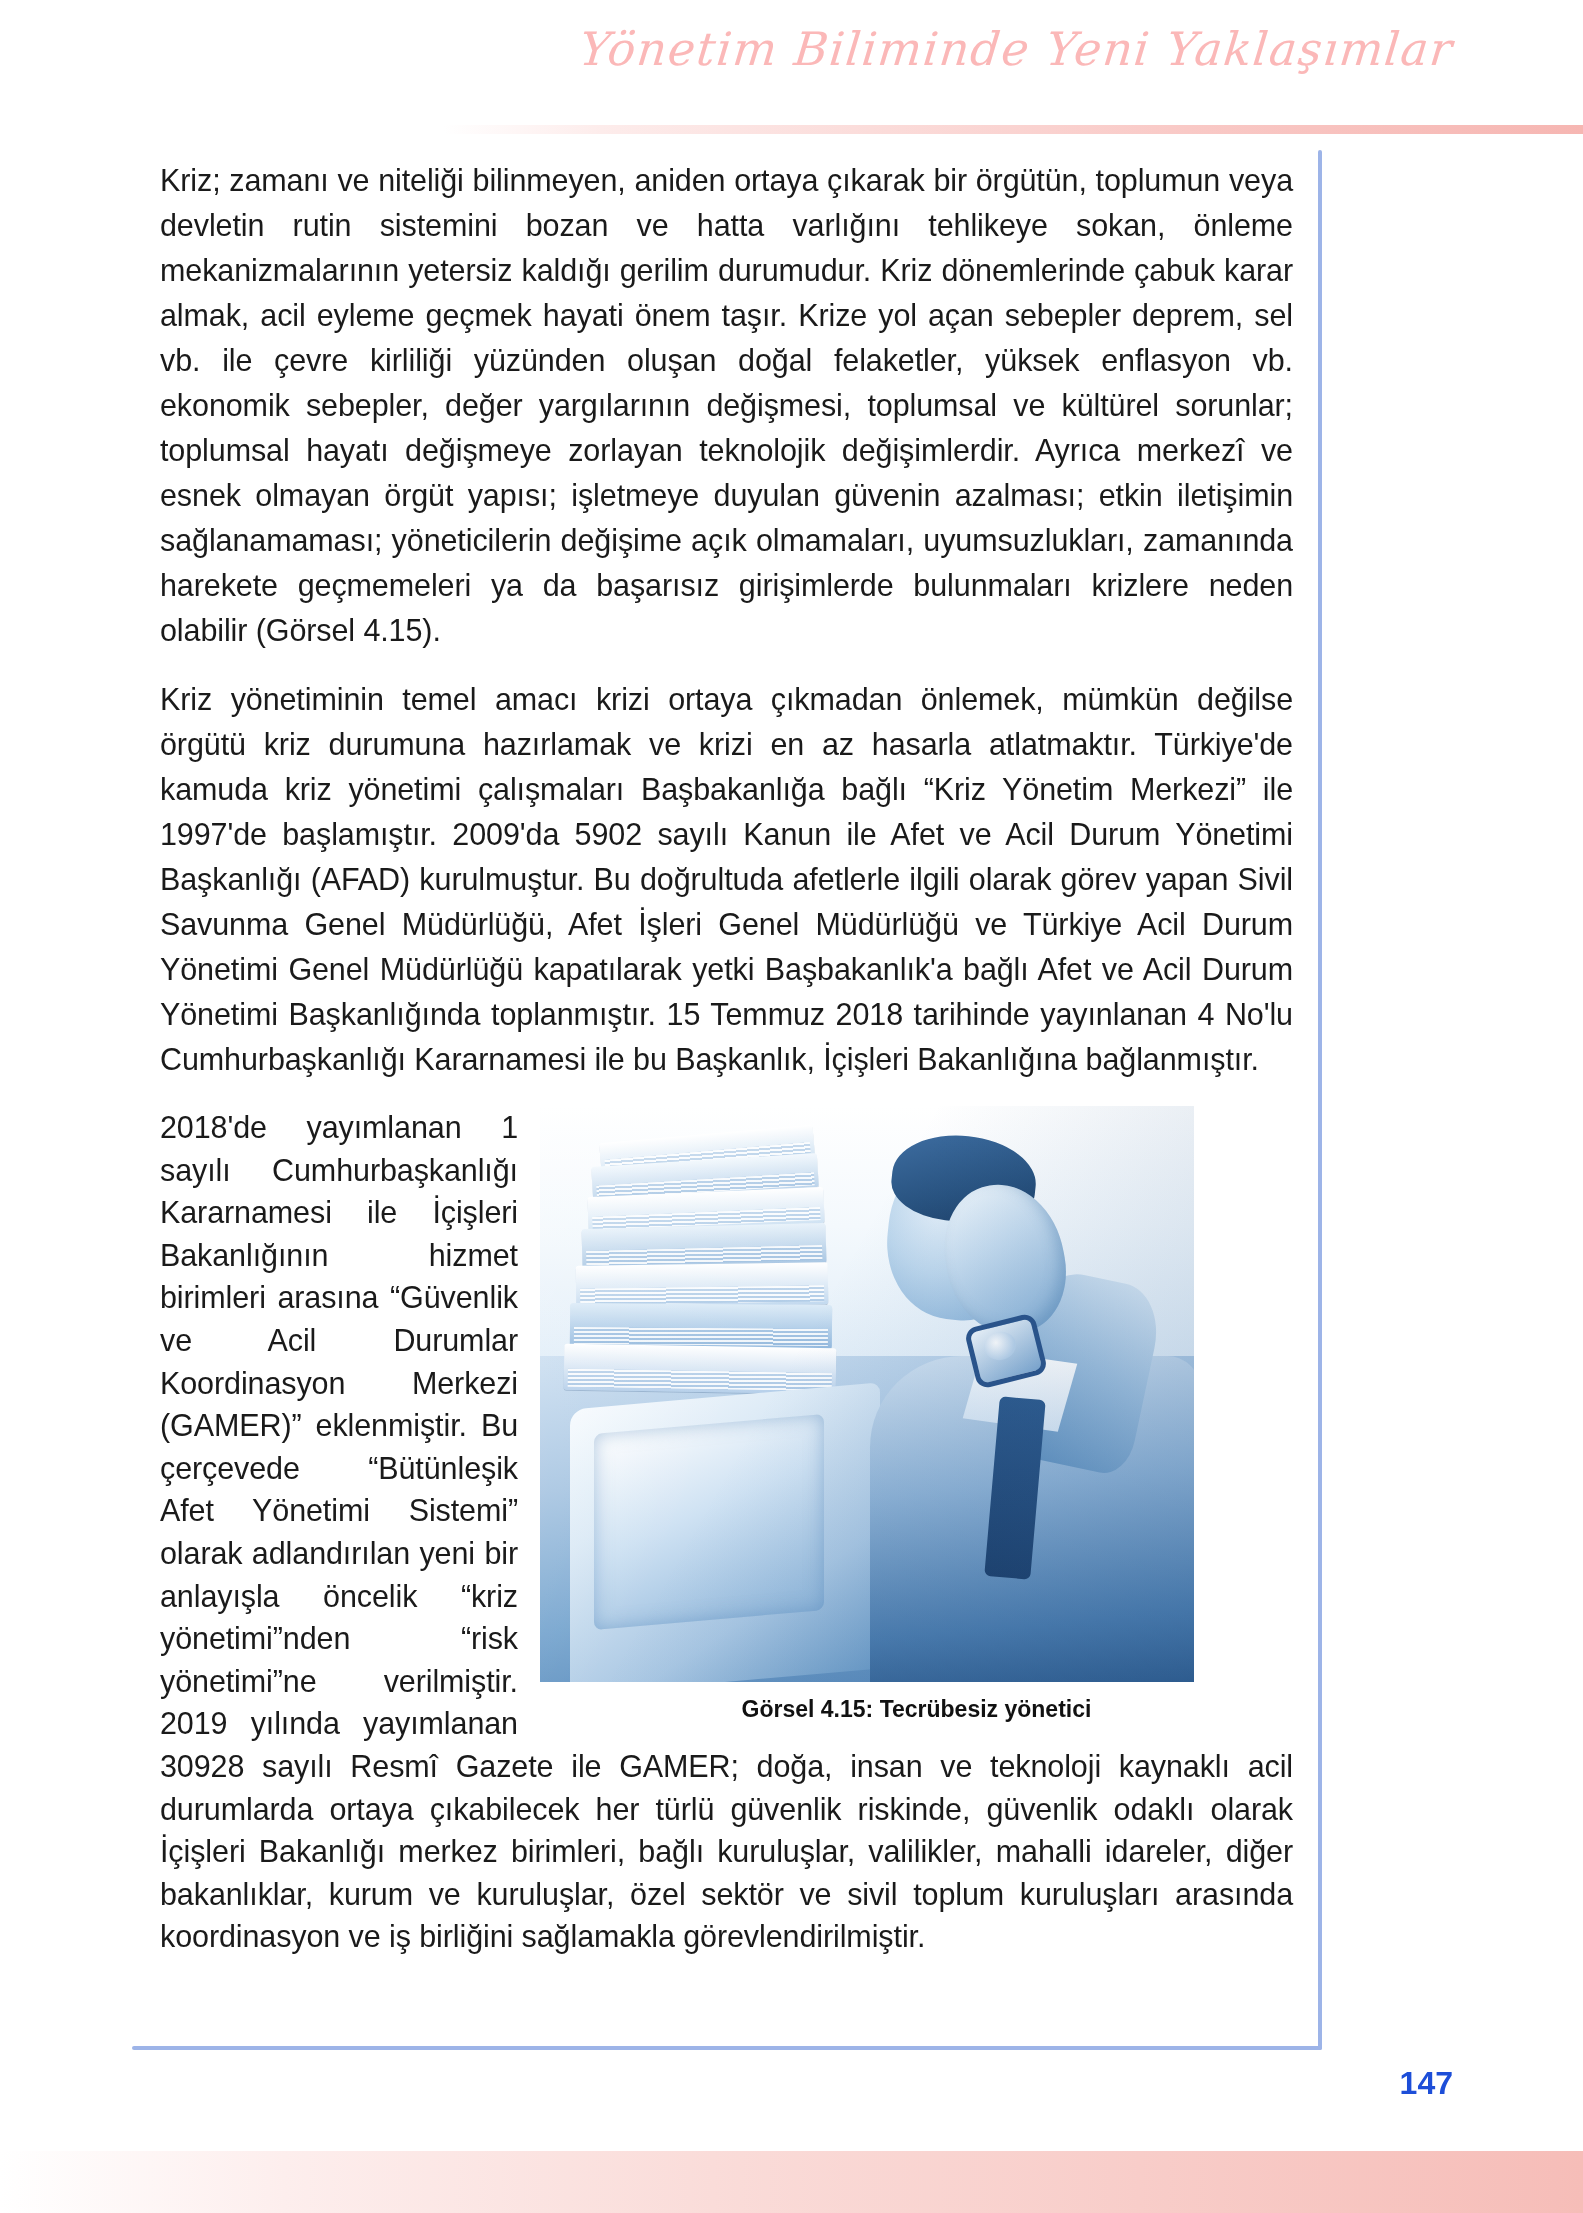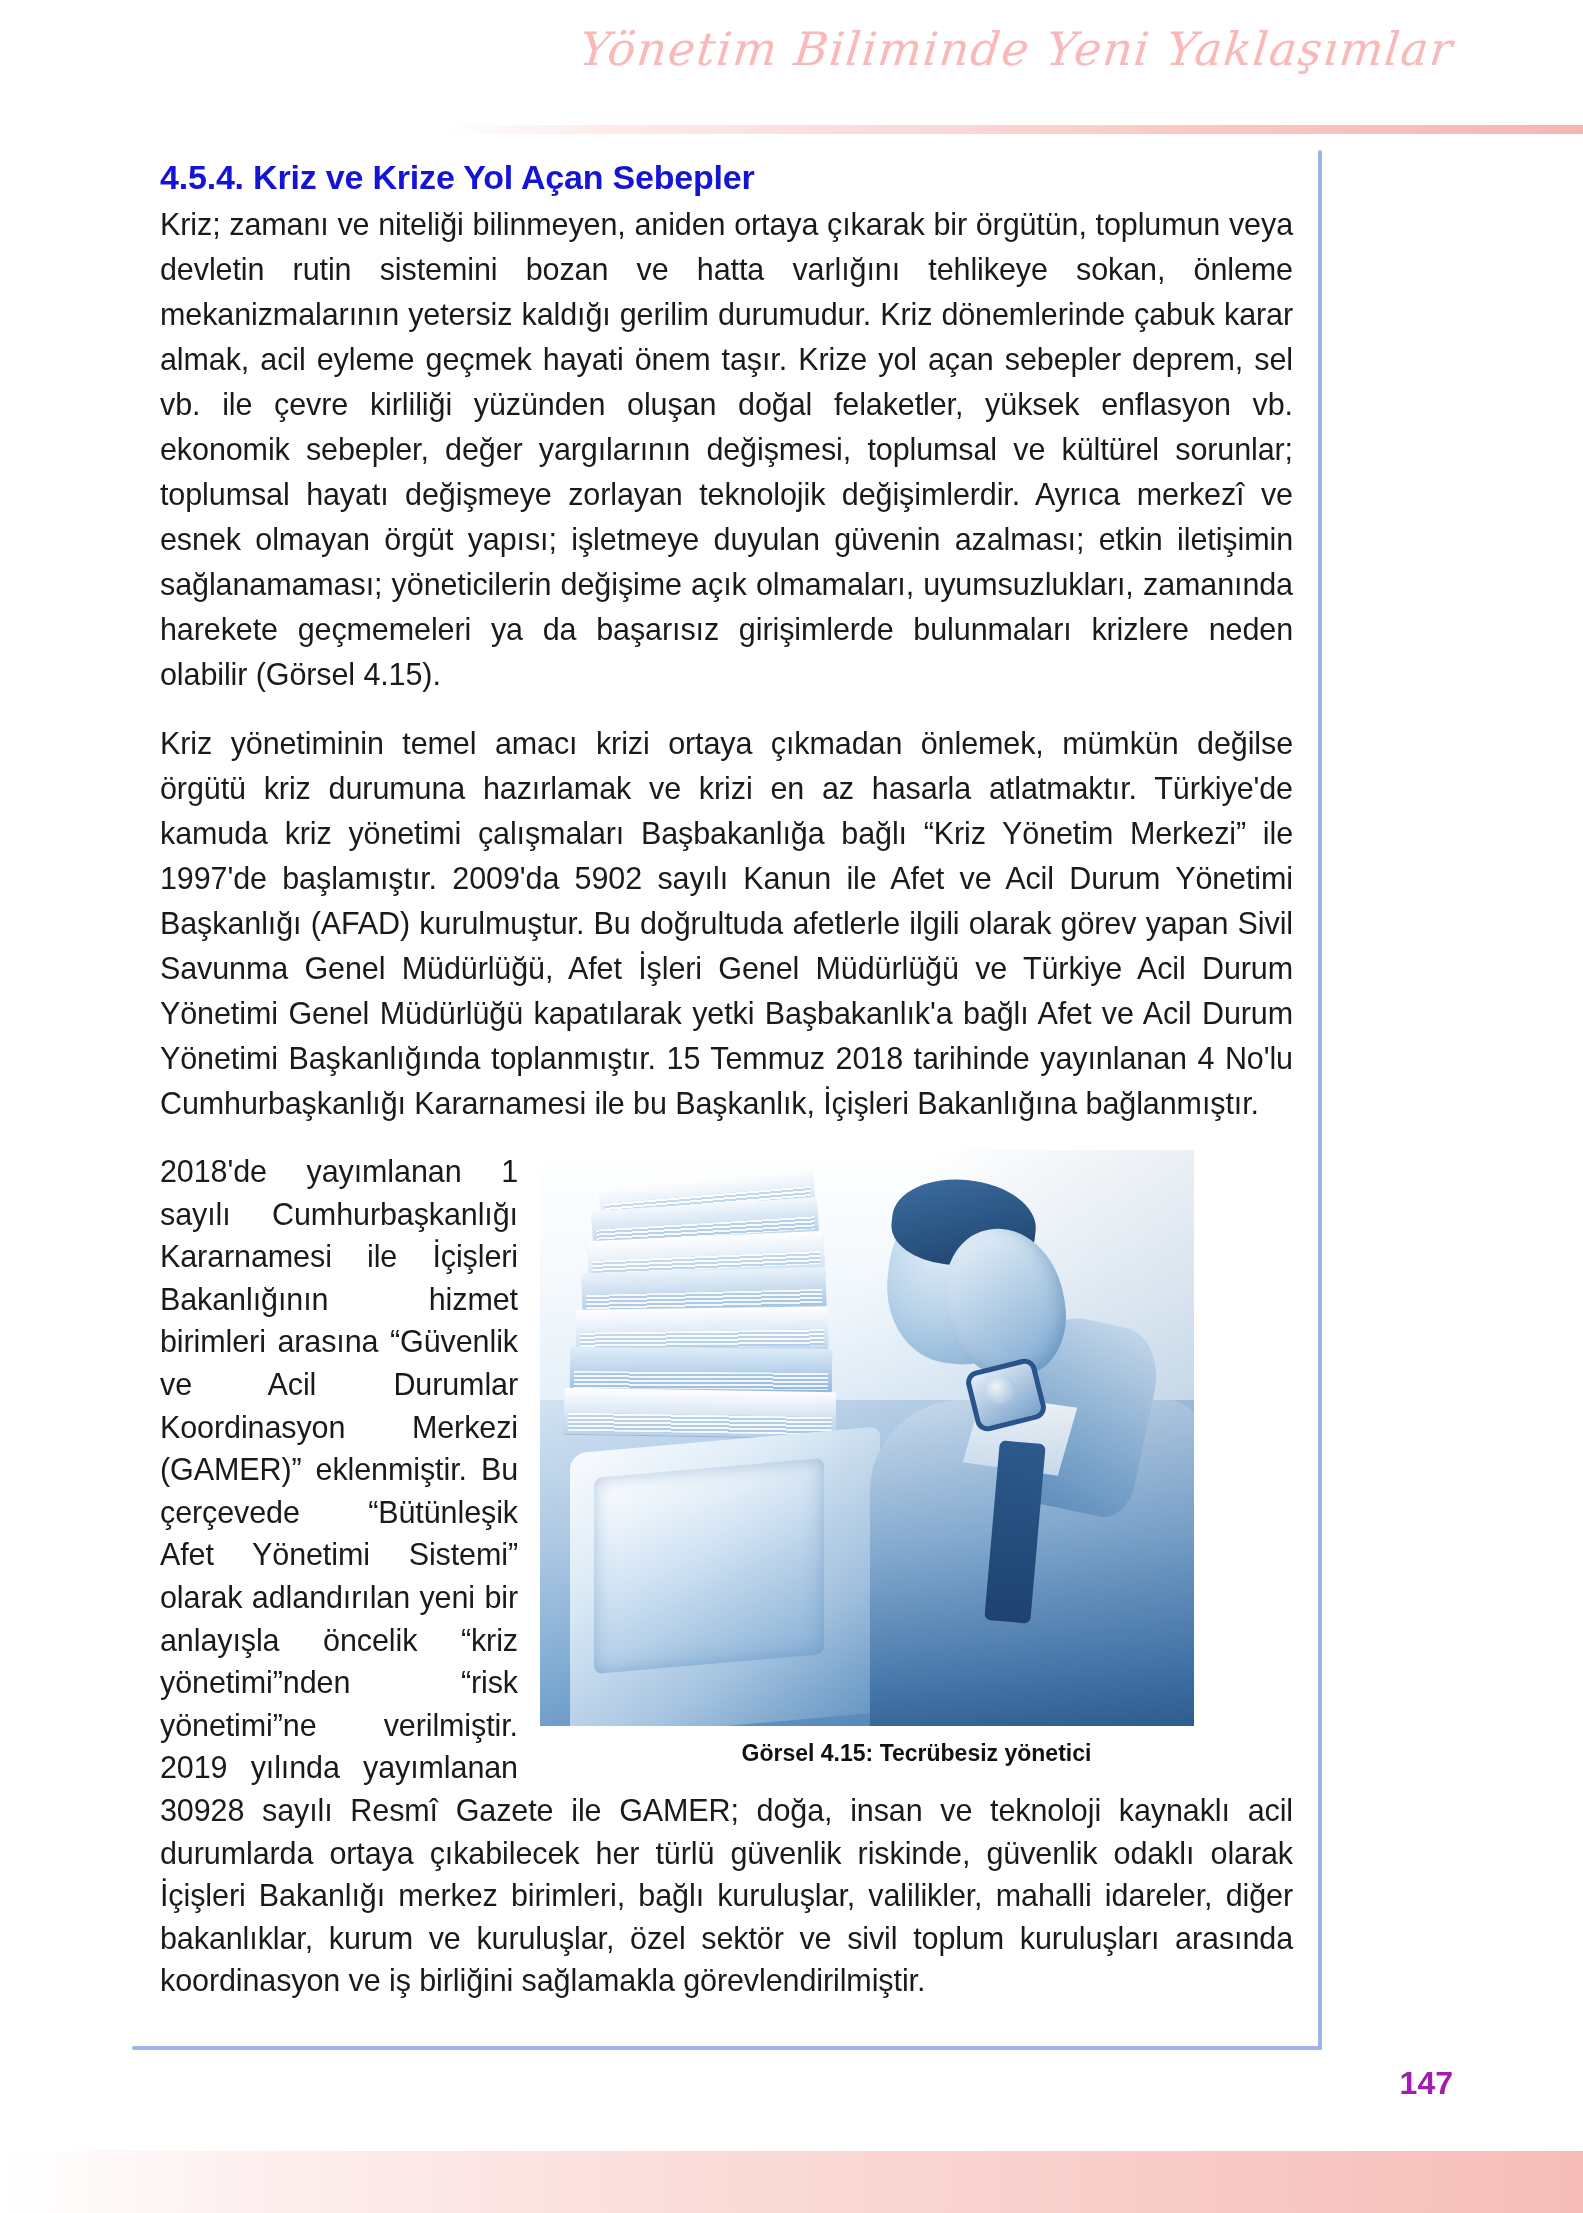--- a/index.html
+++ b/index.html
@@ -274,21 +274,21 @@
     background: linear-gradient(120deg, rgba(255,255,255,.18) 0%, rgba(90,140,190,0) 40%, rgba(40,90,145,.22) 100%);
   }
 
   
   #page-number {
     position: absolute;
     right: 130px;
     top: 2065px;
     font-size: 32px;
     font-weight: bold;
-    color: #a21caf;
+    color: #1d4ed8;
   }
 
   
   #footer-band {
     position: absolute;
     left: 0;
     bottom: 0;
     width: 1583px;
     height: 62px;
     background: linear-gradient(to right,
@@ -303,21 +303,20 @@
   <div id="header-rule"></div>
 </div>
 
 <div id="content-frame">
   <div id="frame-right"></div>
   <div id="frame-bottom"></div>
 </div>
 
 <div id="text-column">
 
-  <h2 id="section-title">4.5.4. Kriz ve Krize Yol Açan Sebepler</h2>
 
   <p class="body-par">Kriz; zamanı ve niteliği bilinmeyen, aniden ortaya çıkarak bir örgütün, toplumun veya devletin rutin sistemini bozan ve hatta varlığını tehlikeye sokan, önleme mekanizmalarının yetersiz kaldığı gerilim durumudur. Kriz dönemlerinde çabuk karar almak, acil eyleme geçmek hayati önem taşır. Krize yol açan sebepler deprem, sel vb. ile çevre kirliliği yüzünden oluşan doğal felaketler, yüksek enflasyon vb. ekonomik sebepler, değer yargılarının değişmesi, toplumsal ve kültürel sorunlar; toplumsal hayatı değişmeye zorlayan teknolojik değişimlerdir. Ayrıca merkezî ve esnek olmayan örgüt yapısı; işletmeye duyulan güvenin azalması; etkin iletişimin sağlanamaması; yöneticilerin değişime açık olmamaları, uyumsuzlukları, zamanında harekete geçmemeleri ya da başarısız girişimlerde bulunmaları krizlere neden olabilir (Görsel 4.15).</p>
 
   <p class="body-par">Kriz yönetiminin temel amacı krizi ortaya çıkmadan önlemek, mümkün değilse örgütü kriz durumuna hazırlamak ve krizi en az hasarla atlatmaktır. Türkiye'de kamuda kriz yönetimi çalışmaları Başbakanlığa bağlı “Kriz Yönetim Merkezi” ile 1997'de başlamıştır. 2009'da 5902 sayılı Kanun ile Afet ve Acil Durum Yönetimi Başkanlığı (AFAD) kurulmuştur. Bu doğrultuda afetlerle ilgili olarak görev yapan Sivil Savunma Genel Müdürlüğü, Afet İşleri Genel Müdürlüğü ve Türkiye Acil Durum Yönetimi Genel Müdürlüğü kapatılarak yetki Başbakanlık'a bağlı Afet ve Acil Durum Yönetimi Başkanlığında toplanmıştır. 15 Temmuz 2018 tarihinde yayınlanan 4 No'lu Cumhurbaşkanlığı Kararnamesi ile bu Başkanlık, İçişleri Bakanlığına bağlanmıştır.</p>
 
   <div id="wrap-block">
 
     <figure id="figure">
       <div id="figure-image">
         <div class="ph" id="photo-bg"></div>

